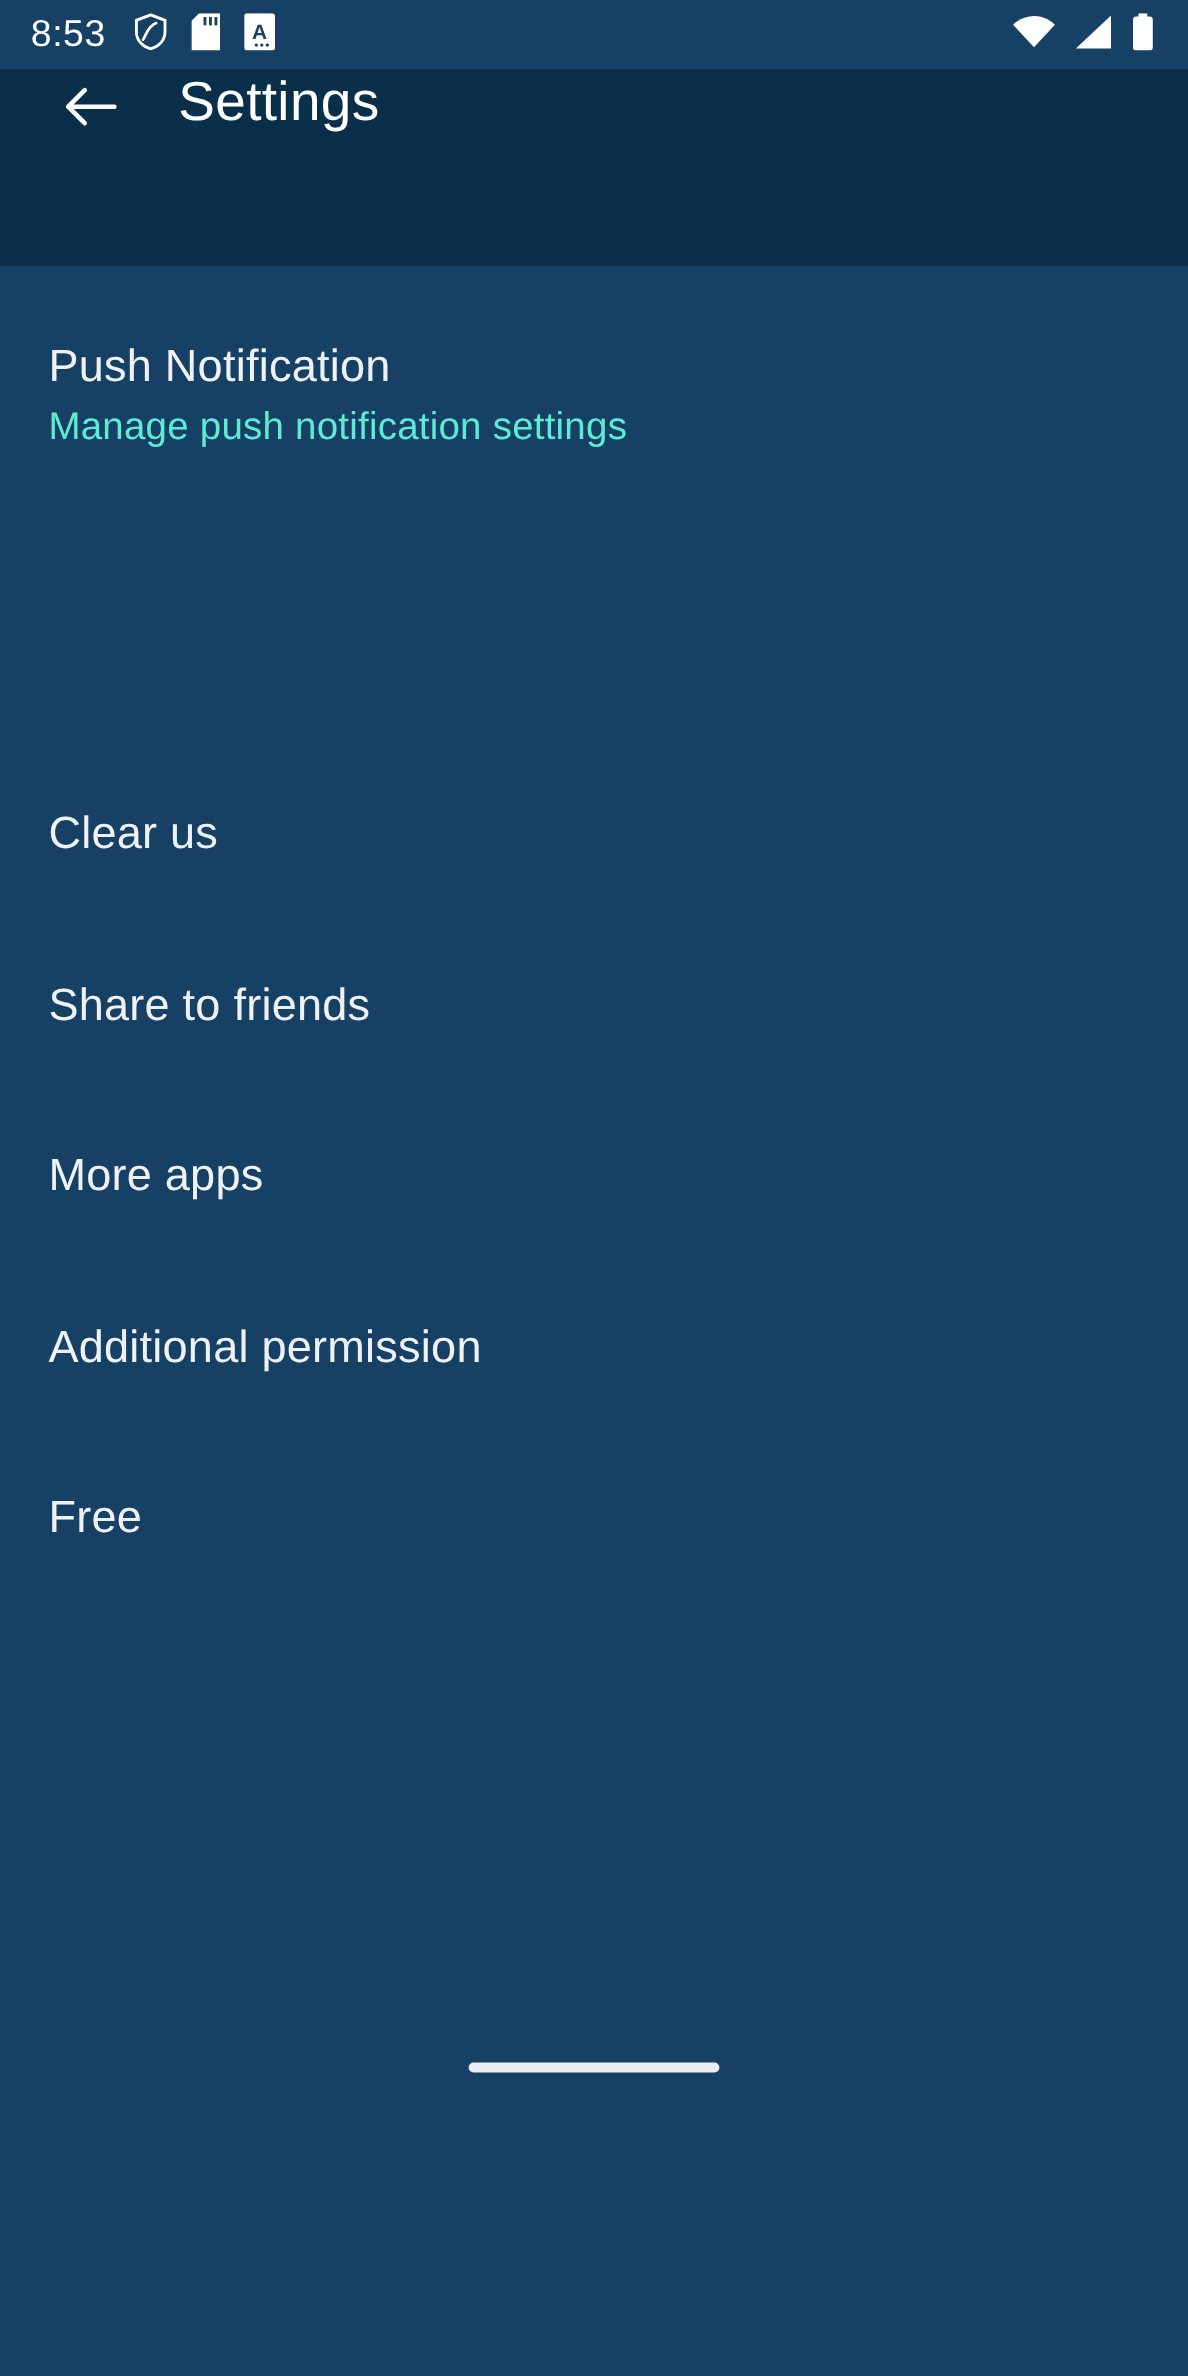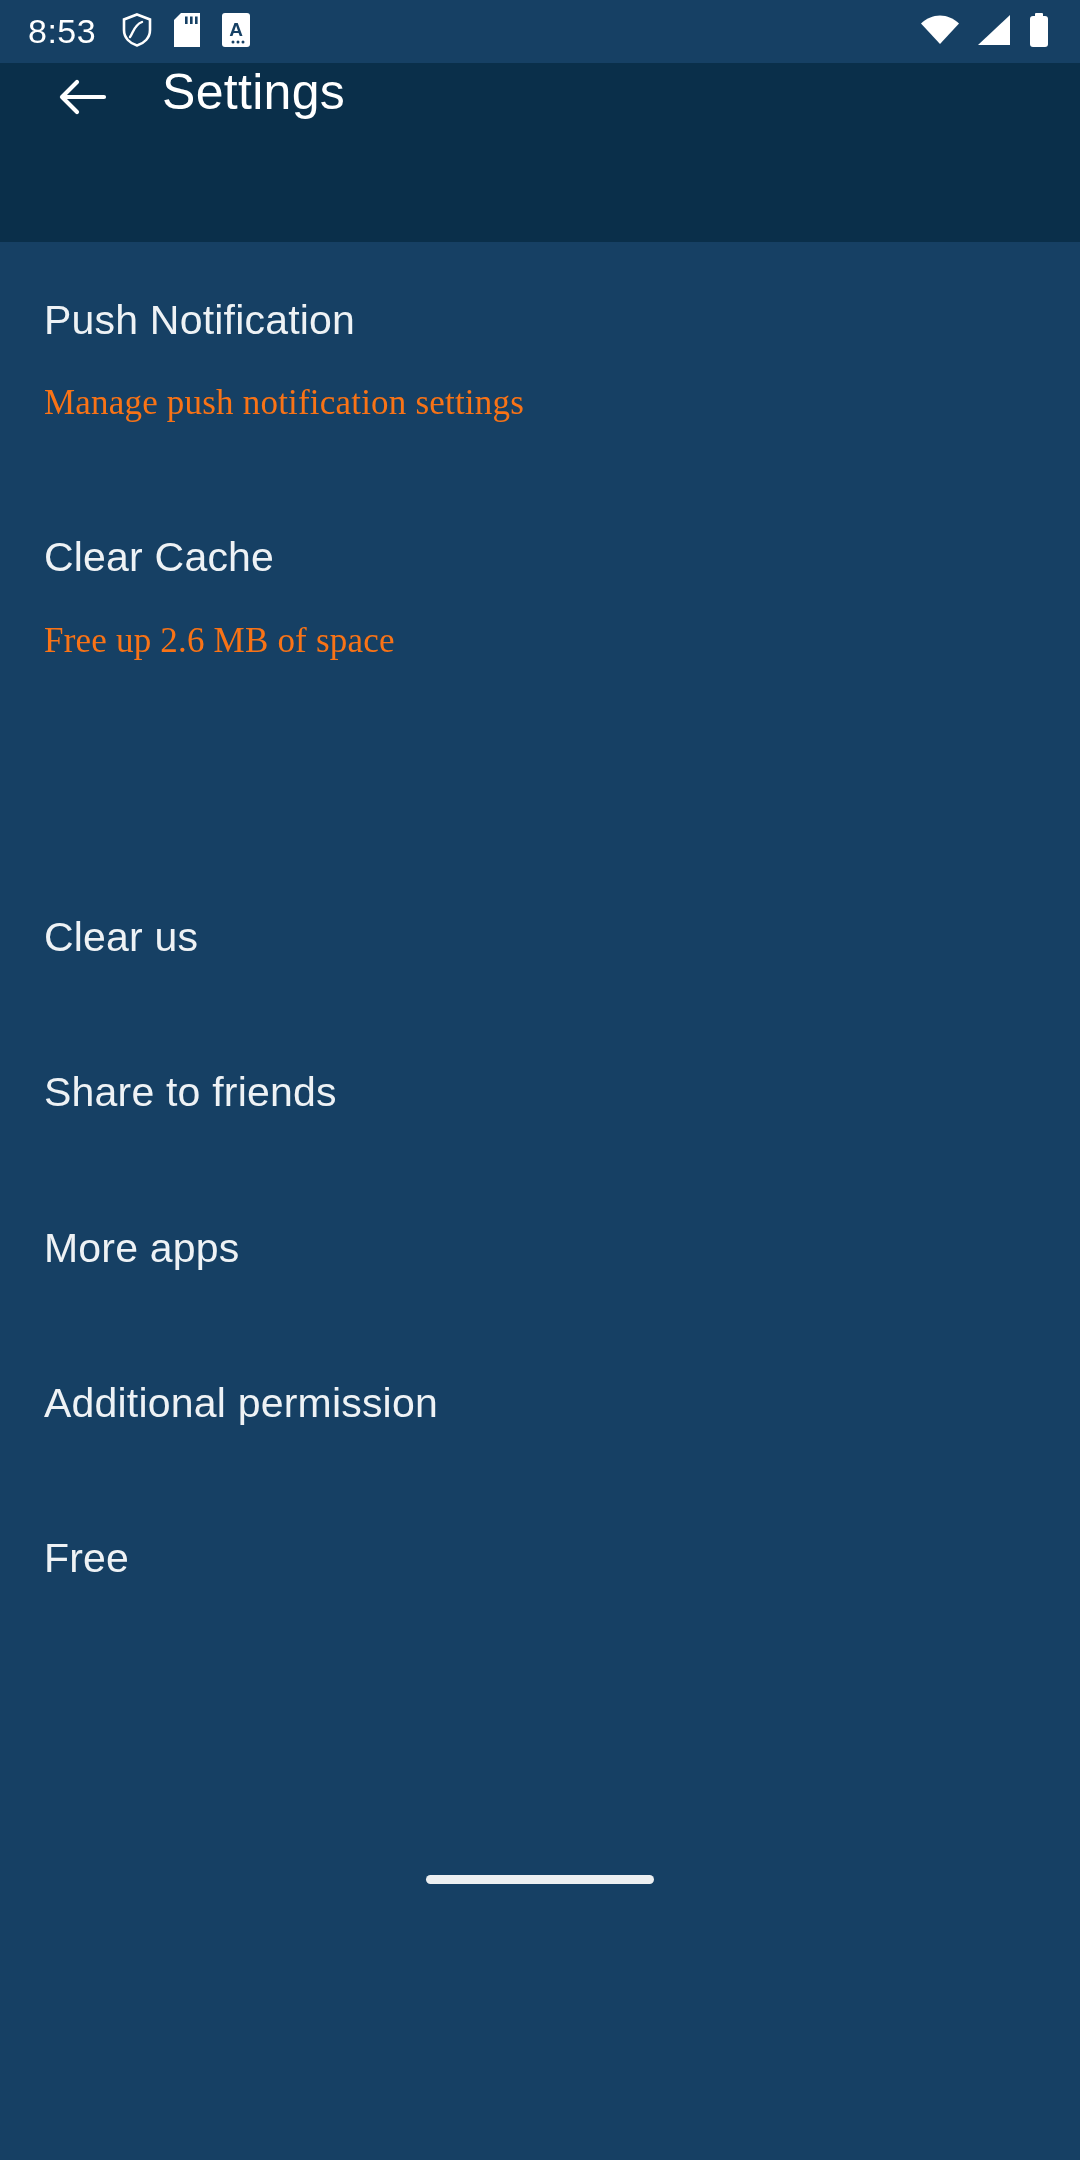--- a/index.html
+++ b/index.html
@@ -35,32 +35,32 @@
   .back-btn{
     width:72px; height:72px; display:flex; align-items:center; justify-content:center;
     cursor:pointer;
   }
   .appbar-title{
     color:#ffffff; font-size:50px; margin-left:44px; letter-spacing:.3px;
   }
 
   
   .list{
-    position:absolute; top:242px; left:0; width:1080px;
+    position:absolute; top:254px; left:0; width:1080px;
     padding-top:36px;
   }
   .list-item{
     padding:18px 44px 18px 44px;
     cursor:pointer;
   }
   .item-title{
     color:#eef2f5; font-size:41px; line-height:1.18; letter-spacing:.2px;
   }
   .item-sub{
-    color:#f97316; font-size:35px; line-height:1.2; margin-top:38px; letter-spacing:.2px;font-family:Liberation Serif, serif;
+    color:#5eead4; font-size:35px; line-height:1.2; margin-top:11px; letter-spacing:.2px;
   }
   .item-gap{ height:73px; }
   .item-gap-sm{ height:71px; }
 
   
   .gesture-bar{
     position:absolute; left:0; bottom:0; width:1080px; height:74px;
     display:flex; align-items:center; justify-content:center;
   }
   .gesture-pill{
@@ -139,24 +139,20 @@
 
   <div class="list">
 
     <div class="list-item">
       <div class="item-title">Push Notification</div>
       <div class="item-sub">Manage push notification settings</div>
     </div>
 
     <div class="item-gap"></div>
 
-    <div class="list-item">
-      <div class="item-title">Clear Cache</div>
-      <div class="item-sub">Free up 2.6 MB of space</div>
-    </div>
 
     <div class="item-gap"></div>
 
 
     <div class="item-gap-sm"></div>
 
 
     <div class="item-gap-sm"></div>
 
     <div class="list-item">

